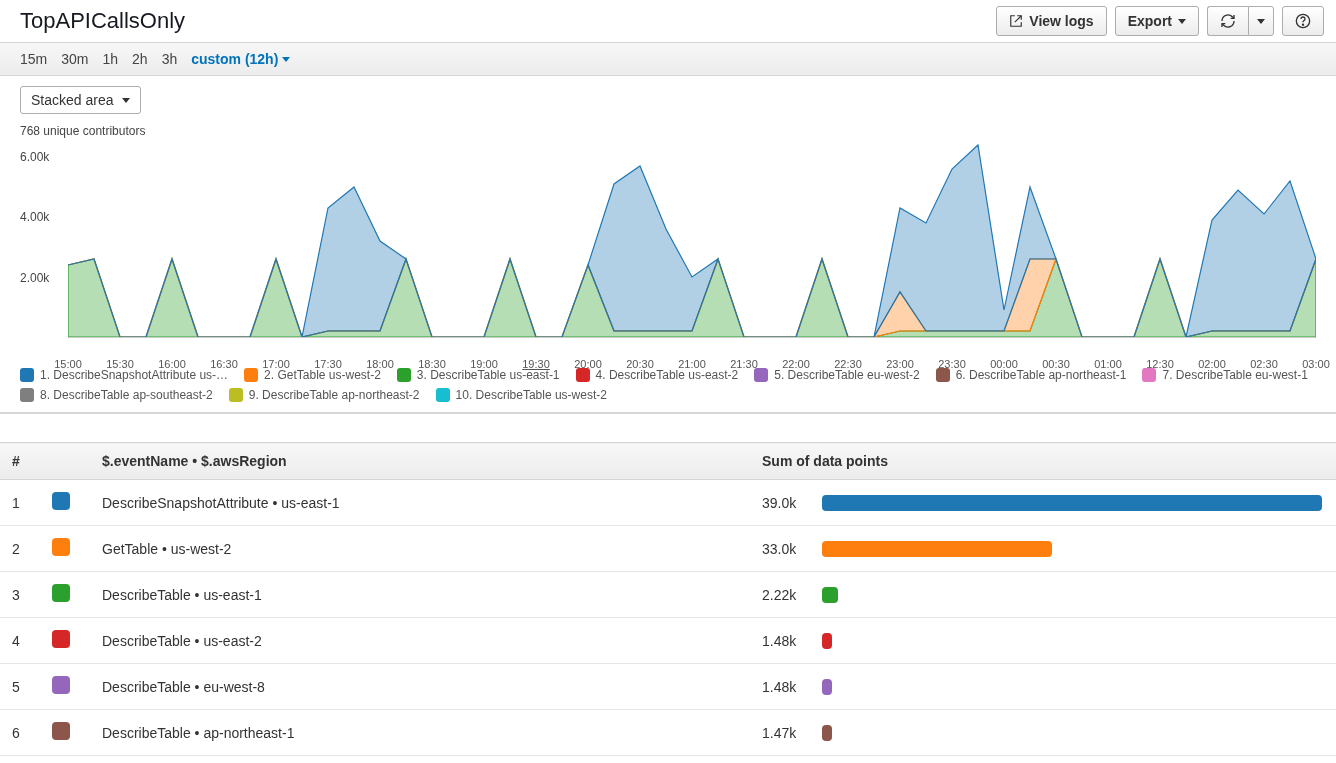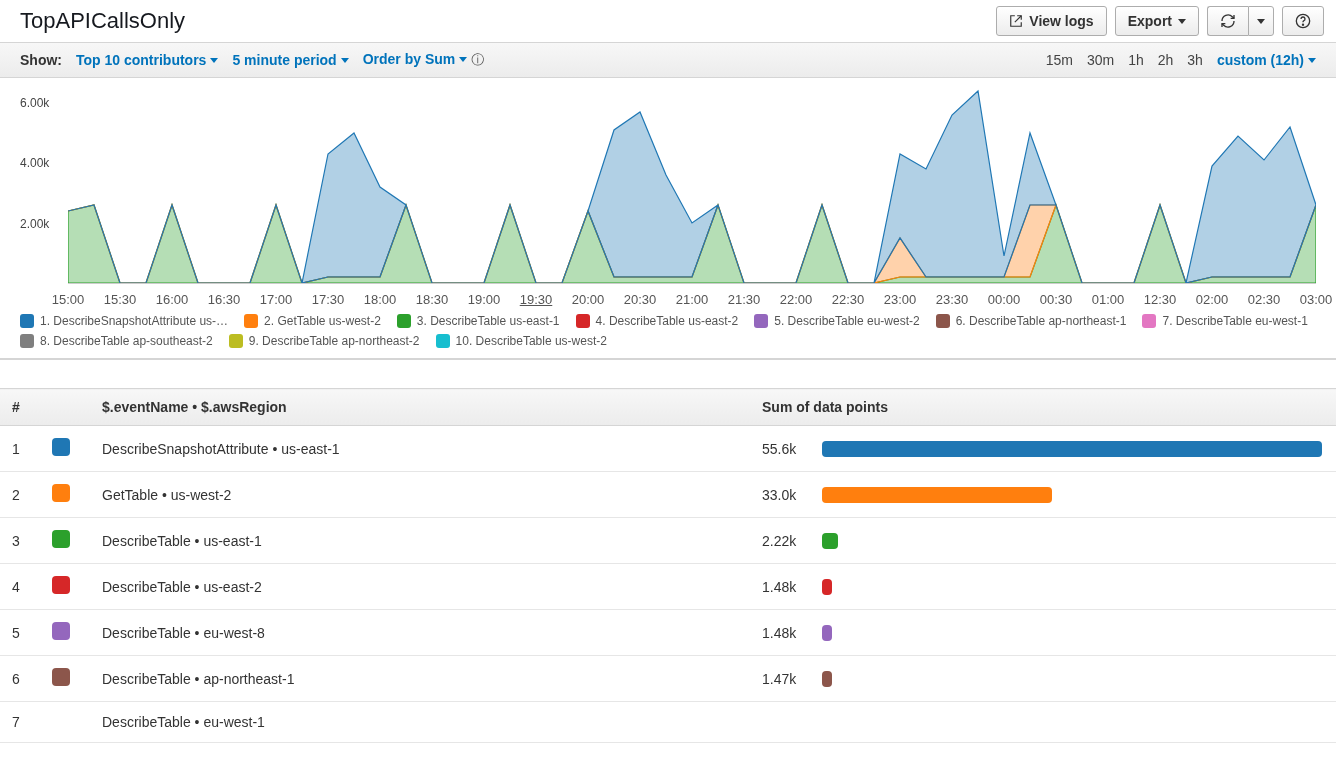--- a/index.html
+++ b/index.html
@@ -27,21 +27,21 @@
   .charttype-btn { display:inline-flex; align-items:center; gap:8px; padding:5px 10px; border:1px solid #adadad; border-radius:3px; background:#fff; cursor:pointer; font-size:14px; }
   
   .chart-wrap { padding: 0 20px; }
   .uniq { font-size: 12px; color: #444; margin-bottom: 4px; }
   .chart { position: relative; height: 220px; }
   .ylabels { position: absolute; left: 0; top: 0; bottom: 24px; width: 44px; }
   .ylabel { position: absolute; left: 0; font-size: 12px; color: #444; transform: translateY(-50%); }
   .plot { position: absolute; left: 48px; right: 0; top: 0; bottom: 24px; border-bottom: 1px solid #ccc; }
   .plot svg { width: 100%; height: 100%; display: block; }
   .xaxis { position: absolute; left: 48px; right: 0; bottom: 0; height: 20px; }
-  .xlabel { position: absolute; font-size: 13px; color: #555; transform: translateX(-50%); top: 4px; white-space: nowrap; }
+  .xlabel { position: absolute; font-size: 11px; color: #555; transform: translateX(-50%); top: 16px; white-space: nowrap; }
   
   .legend { display: flex; flex-wrap: wrap; gap: 6px 16px; padding: 6px 20px 10px; border-bottom: 2px solid #d5d5d5; font-size: 12px; color: #555; }
   .legend-item { display: inline-flex; align-items: center; gap: 6px; cursor: pointer; }
   .swatch { width: 14px; height: 14px; border-radius: 3px; }
   
   .table { width: 100%; border-collapse: collapse; }
   .table thead th { text-align: left; font-weight: 700; font-size: 14px; color: #333; padding: 10px 12px; background: linear-gradient(#f7f7f7,#ececec); border-top: 1px solid #d5d5d5; border-bottom: 1px solid #d5d5d5; }
   .table tbody td { padding: 12px; border-bottom: 1px solid #e6e6e6; font-size: 14px; color: #333; vertical-align: middle; }
   .table th:nth-child(1), .table td:nth-child(1) { width: 40px; }
   .table th:nth-child(2), .table td:nth-child(2) { width: 50px; }
@@ -98,53 +98,42 @@
               <circle cx="12" cy="12" r="10"></circle>
               <path d="M9 9a3 3 0 1 1 4 2.8c-.7.4-1 1-1 1.7V14"></path>
               <circle cx="12" cy="17.5" r="0.8" fill="#333"></circle>
             </svg>
           </span>
         </button>
     </div>
   </div>
 
   <div class="optbar">
-    <div class="optbar-left">
-      <span class="optbar-label">Show:</span>
-      <span class="linkdd">
-          <span>Top 10 contributors</span> 
-          <span class="caret"></span>
-        </span>
-      <span class="linkdd">
-          <span>5 minute period</span> 
-          <span class="caret"></span>
-        </span>
-      <span>
-        <span class="linkdd">
-            <span>Order by Sum</span> 
-            <span class="caret"></span>
-          </span>
-        <span class="info-icon">ⓘ</span>
-      </span>
-    </div>
     <div class="optbar-right">
       <span class="range-link">15m</span>
       <span class="range-link">30m</span>
       <span class="range-link">1h</span>
       <span class="range-link">2h</span>
       <span class="range-link">3h</span>
       <span class="range-link active">
           <span>custom (12h)</span> 
           <span class="caret"></span>
         </span>
     </div>
   </div>
 
+  <div class="charttype-row">
+    <div class="charttype-btn">
+        <span>Stacked area</span> 
+        <span class="caret"></span>
+      </div>
+  </div>
 
   <div class="chart-wrap">
+    <div class="uniq">768 unique contributors</div>
     <div class="chart">
       <div class="ylabels" id="ylabels">
           <div class="ylabel" style="top: 69.2308%;">2.00k</div>
           <div class="ylabel" style="top: 38.4615%;">4.00k</div>
           <div class="ylabel" style="top: 7.69231%;">6.00k</div>
         </div>
       <div class="plot">
           <svg id="plotsvg" preserveAspectRatio="none" viewBox="0 0 1260 196">
             <path d="M 0 196 L 0 123.63076923076923 L 26.25 117.6 L 52.5 196 L 78.75 196 L 105 117.6 L 131.25 196 L 157.5 196 L 183.75 196 L 210 117.6 L 236.25 196 L 262.5 189.96923076923076 L 288.75 189.96923076923076 L 315 189.96923076923076 L 341.25 117.6 L 367.5 196 L 393.75 196 L 420 196 L 446.25 117.6 L 472.5 196 L 498.75 196 L 525 123.63076923076923 L 551.25 189.96923076923076 L 577.5 189.96923076923076 L 603.75 189.96923076923076 L 630 189.96923076923076 L 656.25 117.6 L 682.5 196 L 708.75 196 L 735 196 L 761.25 117.6 L 787.5 196 L 813.75 196 L 840 189.96923076923076 L 866.25 189.96923076923076 L 892.5 189.96923076923076 L 918.75 189.96923076923076 L 945 189.96923076923076 L 971.25 189.96923076923076 L 997.5 117.6 L 1023.75 196 L 1050 196 L 1076.25 196 L 1102.5 117.6 L 1128.75 196 L 1155 189.96923076923076 L 1181.25 189.96923076923076 L 1207.5 189.96923076923076 L 1233.75 189.96923076923076 L 1260 117.6 L 1260 196 L 1233.75 196 L 1207.5 196 L 1181.25 196 L 1155 196 L 1128.75 196 L 1102.5 196 L 1076.25 196 L 1050 196 L 1023.75 196 L 997.5 196 L 971.25 196 L 945 196 L 918.75 196 L 892.5 196 L 866.25 196 L 840 196 L 813.75 196 L 787.5 196 L 761.25 196 L 735 196 L 708.75 196 L 682.5 196 L 656.25 196 L 630 196 L 603.75 196 L 577.5 196 L 551.25 196 L 525 196 L 498.75 196 L 472.5 196 L 446.25 196 L 420 196 L 393.75 196 L 367.5 196 L 341.25 196 L 315 196 L 288.75 196 L 262.5 196 L 236.25 196 L 210 196 L 183.75 196 L 157.5 196 L 131.25 196 L 105 196 L 78.75 196 L 52.5 196 L 26.25 196 L 0 196 Z" fill="#2ca02c" fill-opacity="0.35" stroke="#2ca02c" stroke-width="1.2"></path>
             <path d="M 0 123.63076923076923 L 0 123.63076923076923 L 26.25 117.6 L 52.5 196 L 78.75 196 L 105 117.6 L 131.25 196 L 157.5 196 L 183.75 196 L 210 117.6 L 236.25 196 L 262.5 189.96923076923076 L 288.75 189.96923076923076 L 315 189.96923076923076 L 341.25 117.6 L 367.5 196 L 393.75 196 L 420 196 L 446.25 117.6 L 472.5 196 L 498.75 196 L 525 123.63076923076923 L 551.25 189.96923076923076 L 577.5 189.96923076923076 L 603.75 189.96923076923076 L 630 189.96923076923076 L 656.25 117.6 L 682.5 196 L 708.75 196 L 735 196 L 761.25 117.6 L 787.5 196 L 813.75 196 L 840 150.76923076923077 L 866.25 189.96923076923076 L 892.5 189.96923076923076 L 918.75 189.96923076923076 L 945 189.96923076923076 L 971.25 117.6 L 997.5 117.6 L 1023.75 196 L 1050 196 L 1076.25 196 L 1102.5 117.6 L 1128.75 196 L 1155 189.96923076923076 L 1181.25 189.96923076923076 L 1207.5 189.96923076923076 L 1233.75 189.96923076923076 L 1260 117.6 L 1260 117.6 L 1233.75 189.96923076923076 L 1207.5 189.96923076923076 L 1181.25 189.96923076923076 L 1155 189.96923076923076 L 1128.75 196 L 1102.5 117.6 L 1076.25 196 L 1050 196 L 1023.75 196 L 997.5 117.6 L 971.25 189.96923076923076 L 945 189.96923076923076 L 918.75 189.96923076923076 L 892.5 189.96923076923076 L 866.25 189.96923076923076 L 840 189.96923076923076 L 813.75 196 L 787.5 196 L 761.25 117.6 L 735 196 L 708.75 196 L 682.5 196 L 656.25 117.6 L 630 189.96923076923076 L 603.75 189.96923076923076 L 577.5 189.96923076923076 L 551.25 189.96923076923076 L 525 123.63076923076923 L 498.75 196 L 472.5 196 L 446.25 117.6 L 420 196 L 393.75 196 L 367.5 196 L 341.25 117.6 L 315 189.96923076923076 L 288.75 189.96923076923076 L 262.5 189.96923076923076 L 236.25 196 L 210 117.6 L 183.75 196 L 157.5 196 L 131.25 196 L 105 117.6 L 78.75 196 L 52.5 196 L 26.25 117.6 L 0 123.63076923076923 Z" fill="#ff7f0e" fill-opacity="0.35" stroke="#ff7f0e" stroke-width="1.2"></path>
@@ -235,21 +224,21 @@
         <th>Sum of data points</th>
       </tr>
     </thead>
     <tbody id="tbody">
         <tr>
           <td>1</td>
           <td><span class="rswatch" style="background: rgb(31, 119, 180);"></span></td>
           <td>DescribeSnapshotAttribute • us-east-1</td>
           <td>
             <div class="bar-cell">
-              <div class="bar-val">55.6k</div>
+              <div class="bar-val">39.0k</div>
               <div class="bar-bg">
                 <div class="bar-fill" style="background: rgb(31, 119, 180); width: 100%;"></div>
               </div>
             </div>
           </td>
         </tr>
         <tr>
           <td>2</td>
           <td><span class="rswatch" style="background: rgb(255, 127, 14);"></span></td>
           <td>GetTable • us-west-2</td>

